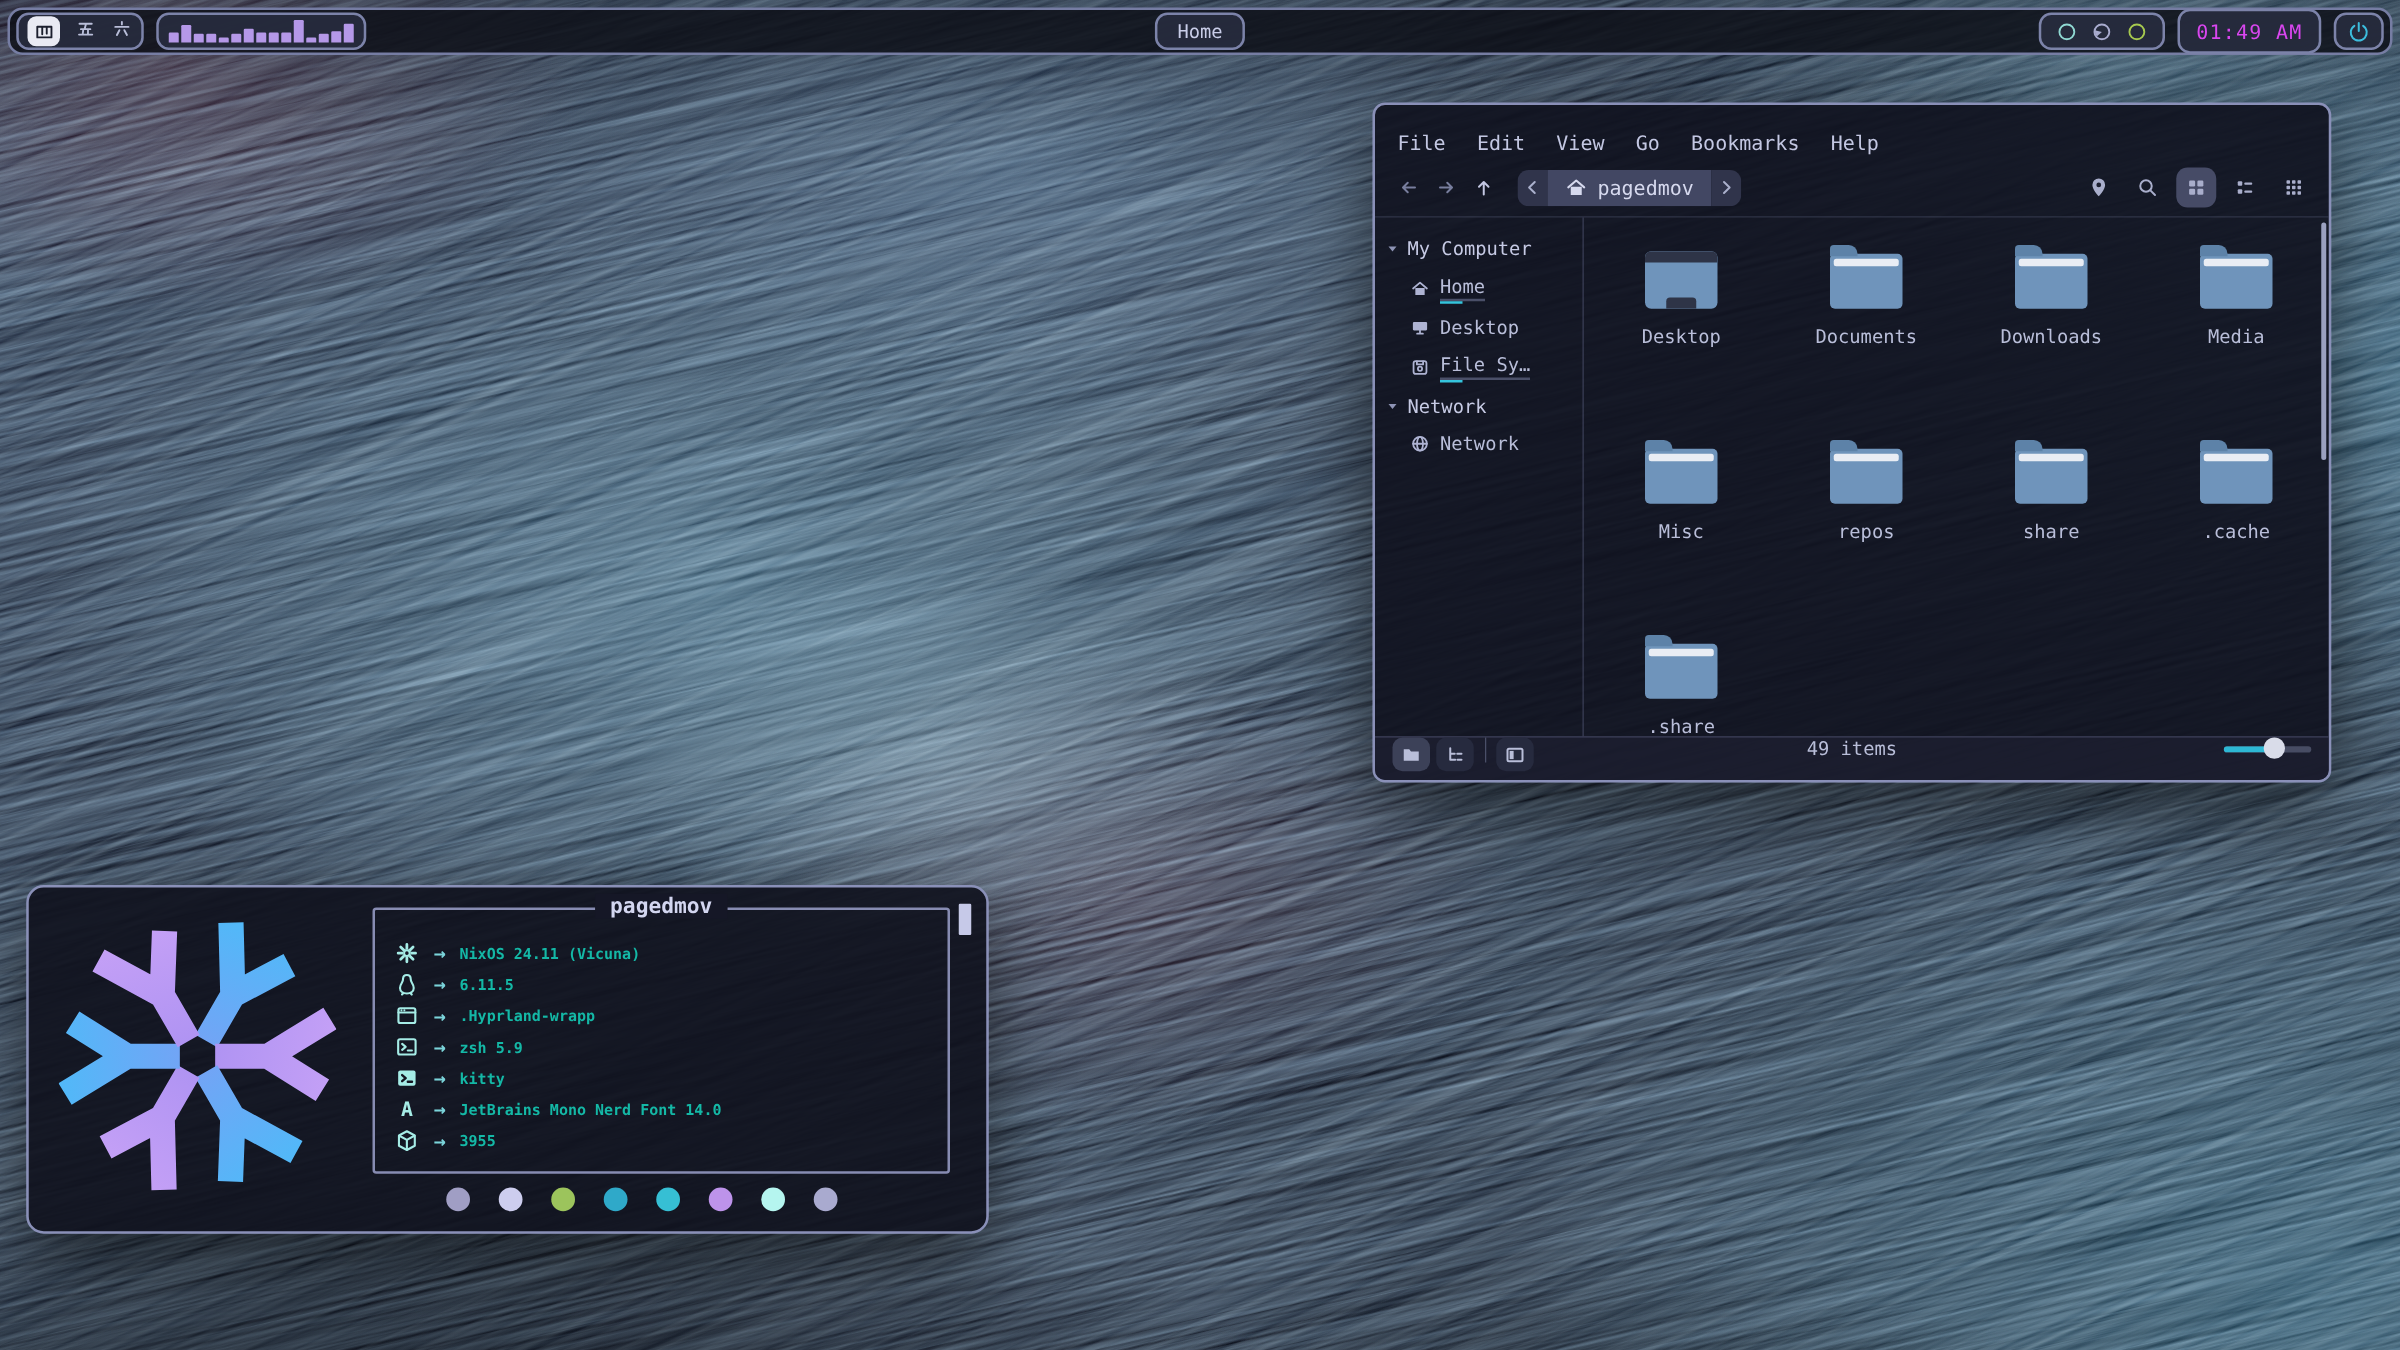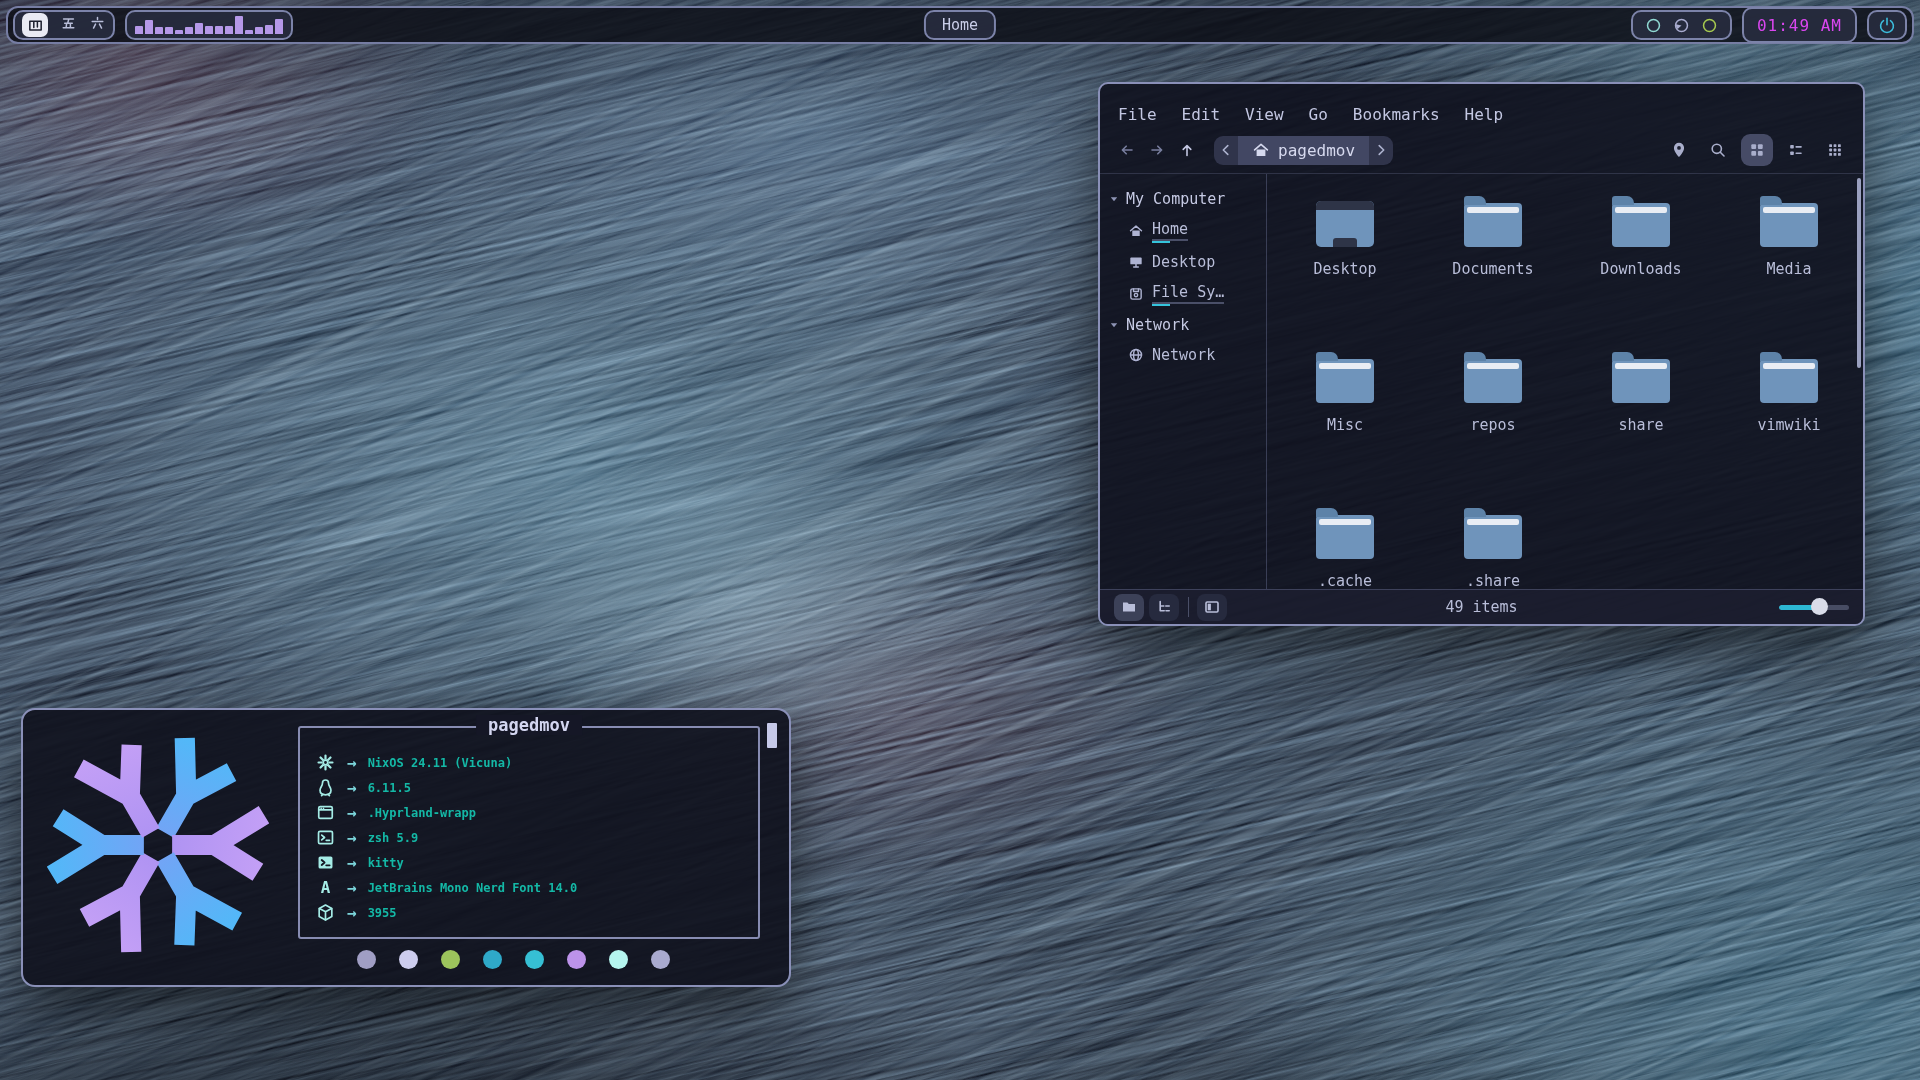--- a/index.html
+++ b/index.html
@@ -86,21 +86,21 @@
                      background:#5d82a8;border-radius:3px 7px 0 0}
   .folder-ic::after{content:"";position:absolute;left:3px;right:3px;top:4px;height:6px;
                     background:#e9edf4;border-radius:2px}
   .desk-ic{width:58px;height:46px;background:#6f94bb;border-radius:5px;position:relative;
            margin-top:11px;overflow:hidden}
   .desk-ic::before{content:"";position:absolute;top:0;left:0;right:0;height:9px;background:#2e3447}
   .desk-ic::after{content:"";position:absolute;bottom:0;left:50%;transform:translateX(-50%);
                   width:24px;height:9px;background:#2e3447;border-radius:3px 3px 0 0}
   .scroll-thumb{position:absolute;right:2px;top:4px;width:4px;height:190px;background:#9aa0bf;border-radius:2px}
   .fm-status{height:34px;border-top:1px solid rgba(96,102,136,.5);background:rgba(30,33,50,.65);
-             display:flex;align-items:center;padding:0 14px;position:relative}
+             display:flex;padding:0 14px;position:relative}
   .status-btn{width:30px;height:27px;border-radius:8px;display:flex;align-items:center;
               justify-content:center;color:#b9bed9;background:#262a3e;margin-right:5px}
   .status-btn.active{background:#3c4158}
   .status-sep{width:1px;height:20px;background:#4a4f68;margin:0 8px 0 4px}
   .status-count{position:absolute;left:50%;transform:translateX(-50%);color:#b9bed9;font-size:15px}
   .slider{margin-left:auto;position:relative;width:70px;height:18px;display:flex;align-items:center}
   .slider .track{width:100%;height:5px;border-radius:3px;background:#474c63;overflow:hidden}
   .slider .fill{height:100%;background:#2db8d4;border-radius:3px}
   .slider .knob{position:absolute;top:0;width:17px;height:17px;border-radius:50%;background:#d9dce9}
 
@@ -416,24 +416,20 @@
           <div class="folder-ic"></div>
           <div class="label">Misc</div>
         </div>
         <div class="cell">
           <div class="folder-ic"></div>
           <div class="label">repos</div>
         </div>
         <div class="cell">
           <div class="folder-ic"></div>
           <div class="label">share</div>
-        </div>
-        <div class="cell">
-          <div class="folder-ic"></div>
-          <div class="label">vimwiki</div>
         </div>
         <div class="cell">
           <div class="folder-ic"></div>
           <div class="label">.cache</div>
         </div>
         <div class="cell">
           <div class="folder-ic"></div>
           <div class="label">.share</div>
         </div>
       </div>

